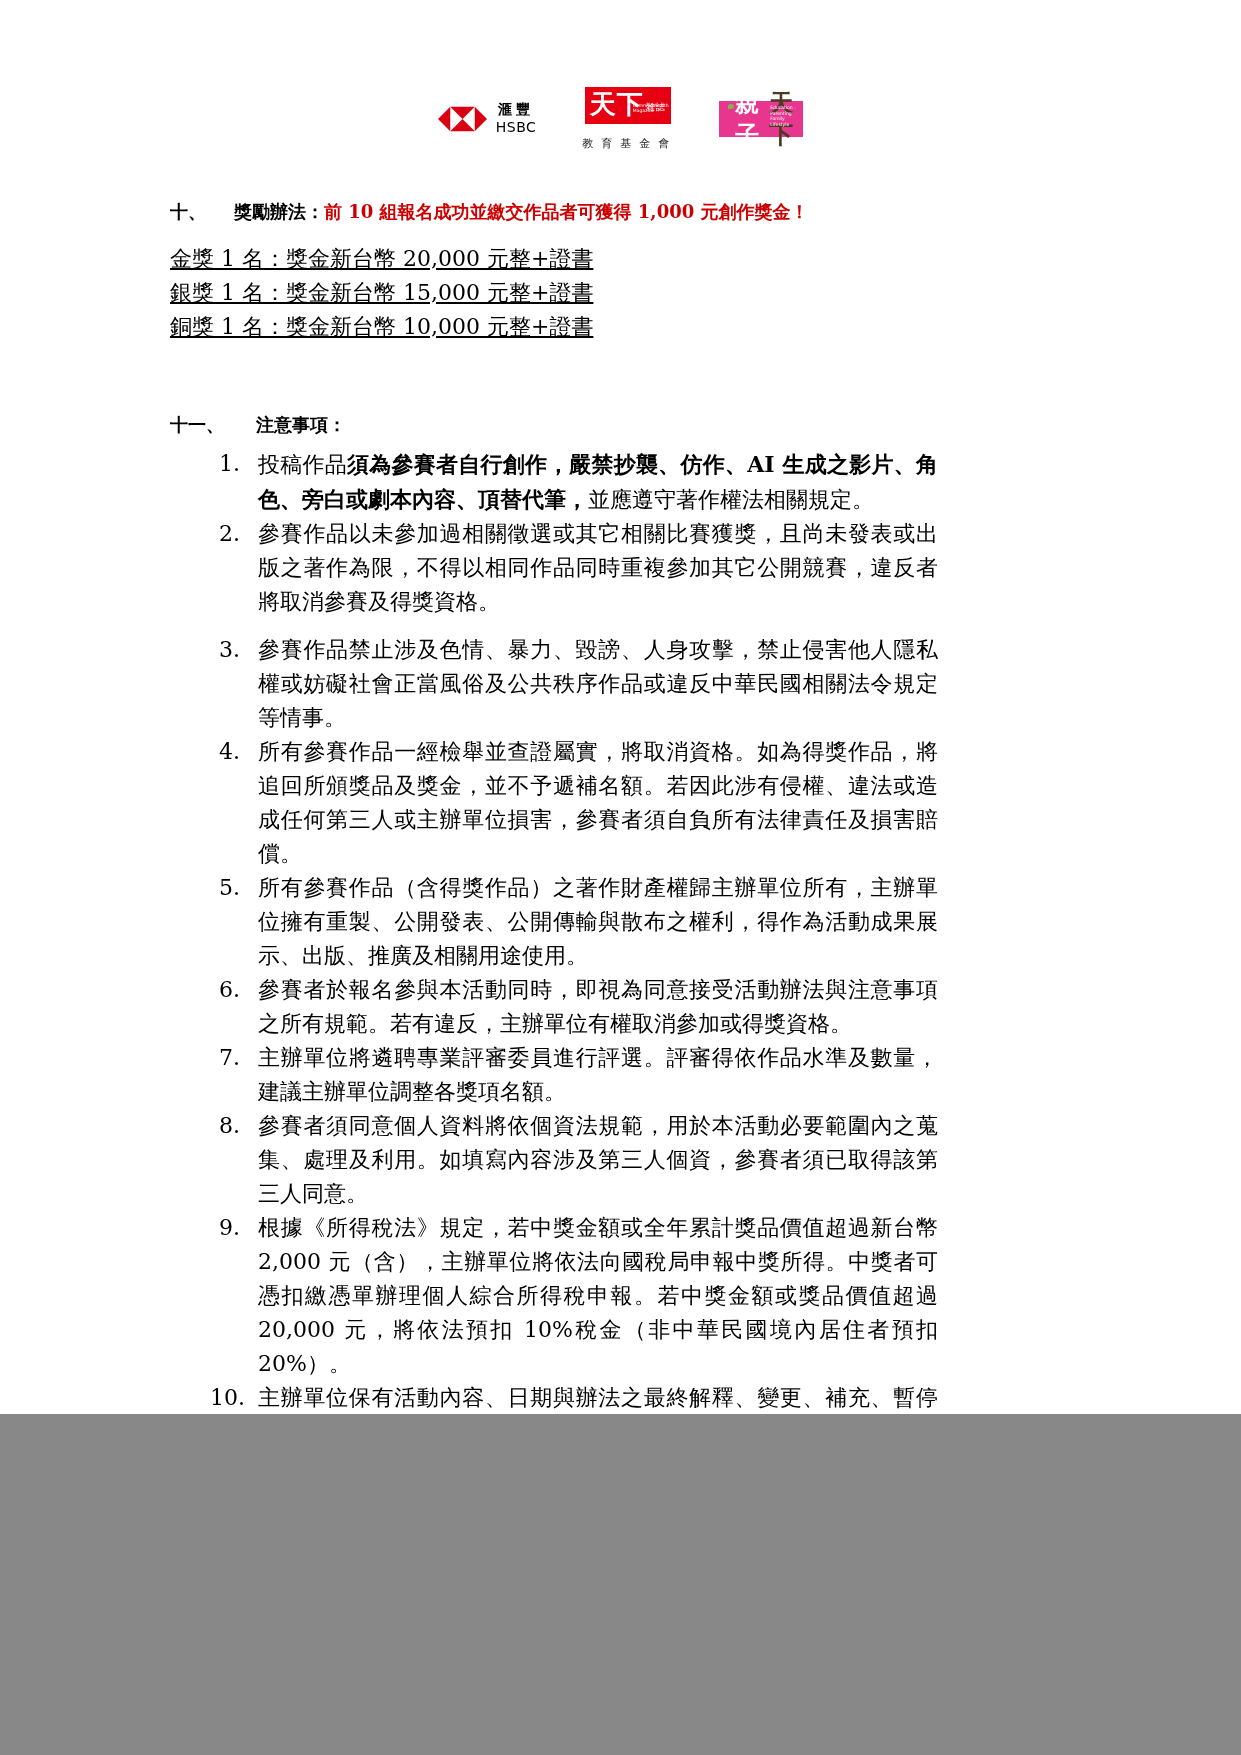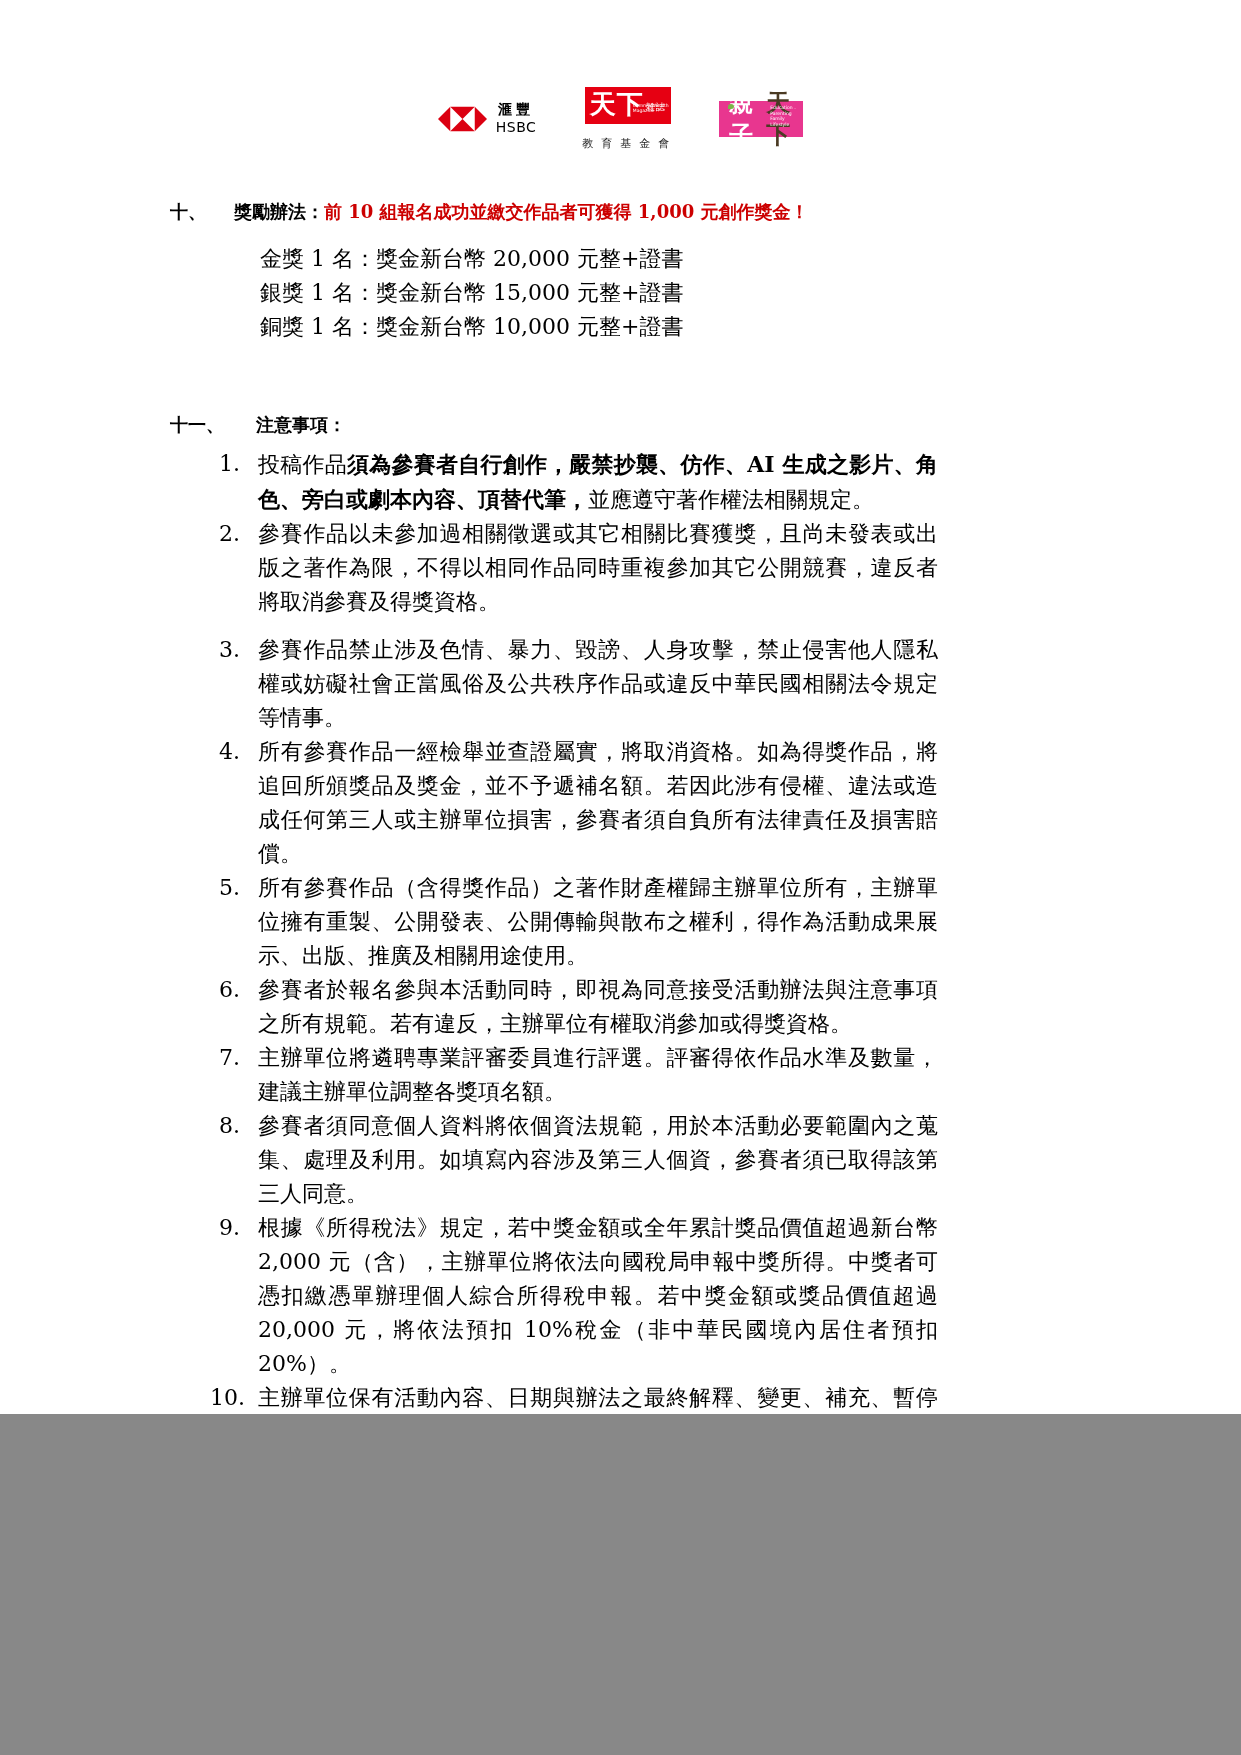--- a/index.html
+++ b/index.html
@@ -22,35 +22,35 @@
   .hsbc-cn { font-size:14px; font-weight:bold; letter-spacing:4px; line-height:16px; }
   .hsbc-en { font-size:14px; font-weight:normal; line-height:20px; letter-spacing:0.5px; }
 
   .cw { display:flex; flex-direction:column; align-items:center; }
   .cw-box { position:relative; width:86px; height:37px; background:#E60012; }
   .cw-main { position:absolute; left:5px; top:1px; color:#fff; font-weight:bold; font-size:26px; line-height:33px; letter-spacing:1px; }
   .cw-sub { position:absolute; right:5px; top:16px; color:#fff; font-size:9px; line-height:9px; letter-spacing:1px;margin-left:40px; }
   .cw-en { position:absolute; right:4px; top:16px; color:#fff; font-size:4.5px; line-height:5px; width:34px; text-align:left; font-family:"DejaVu Sans","Liberation Sans",sans-serif; }
   .cw-foundation { margin-top:12px; font-size:11px; letter-spacing:8px; color:#222; text-indent:4px; }
 
-  .pt-box { position:relative; width:84px; height:36px; background:#E8368F; display:flex; align-items:center; padding-left:10px; box-sizing:border-box; }
+  .pt-box { position:relative; width:84px; height:36px; background:#E8368F; display:flex; align-items:center; padding-left:16px; box-sizing:border-box; }
   .pt-white { color:#fff; font-weight:bold; font-size:24px; letter-spacing:0; }
   .pt-dark { color:#4a3a23; font-weight:bold; font-size:24px; }
   .pt-tagline { position:absolute; right:3px; top:4px; color:#fff; font-size:4.5px; line-height:5.5px; width:30px; font-family:"DejaVu Sans","Liberation Sans",sans-serif; }
   .pt-leaf { position:absolute; left:9px; top:3px; width:6px; height:5px; background:#7ab648; border-radius:60% 60% 60% 0; }
 
   
   .sec { padding-left:170px; padding-right:130px; }
   .sec-line { font-size:18px; font-weight:bold; line-height:34px; }
   .s10 { margin-top:45px; }
   .num10 { display:inline-block; width:64px; }
   .num11 { display:inline-block; width:86px; }
   .red { color:#CC0000; }
 
-  .prizes { margin-left:90px; margin-top:13px; font-size:22px; line-height:34px; }
+  .prizes { margin-top:13px; font-size:22px; line-height:34px;text-decoration:underline; }
 
   .s11 { margin-top:64px; }
 
   .notes { list-style:none; margin:5px 0 0 0; padding:0; font-size:22px; line-height:34px; }
   .note-item { display:flex; }
   .note-num { flex:none; margin-left:40px; width:30px; text-align:right; }
   .note-text { flex:none; margin-left:18px; width:680px; text-align:justify; }
   .gap-before { margin-top:14px; }
   .b { font-weight:bold; }
 </style>

